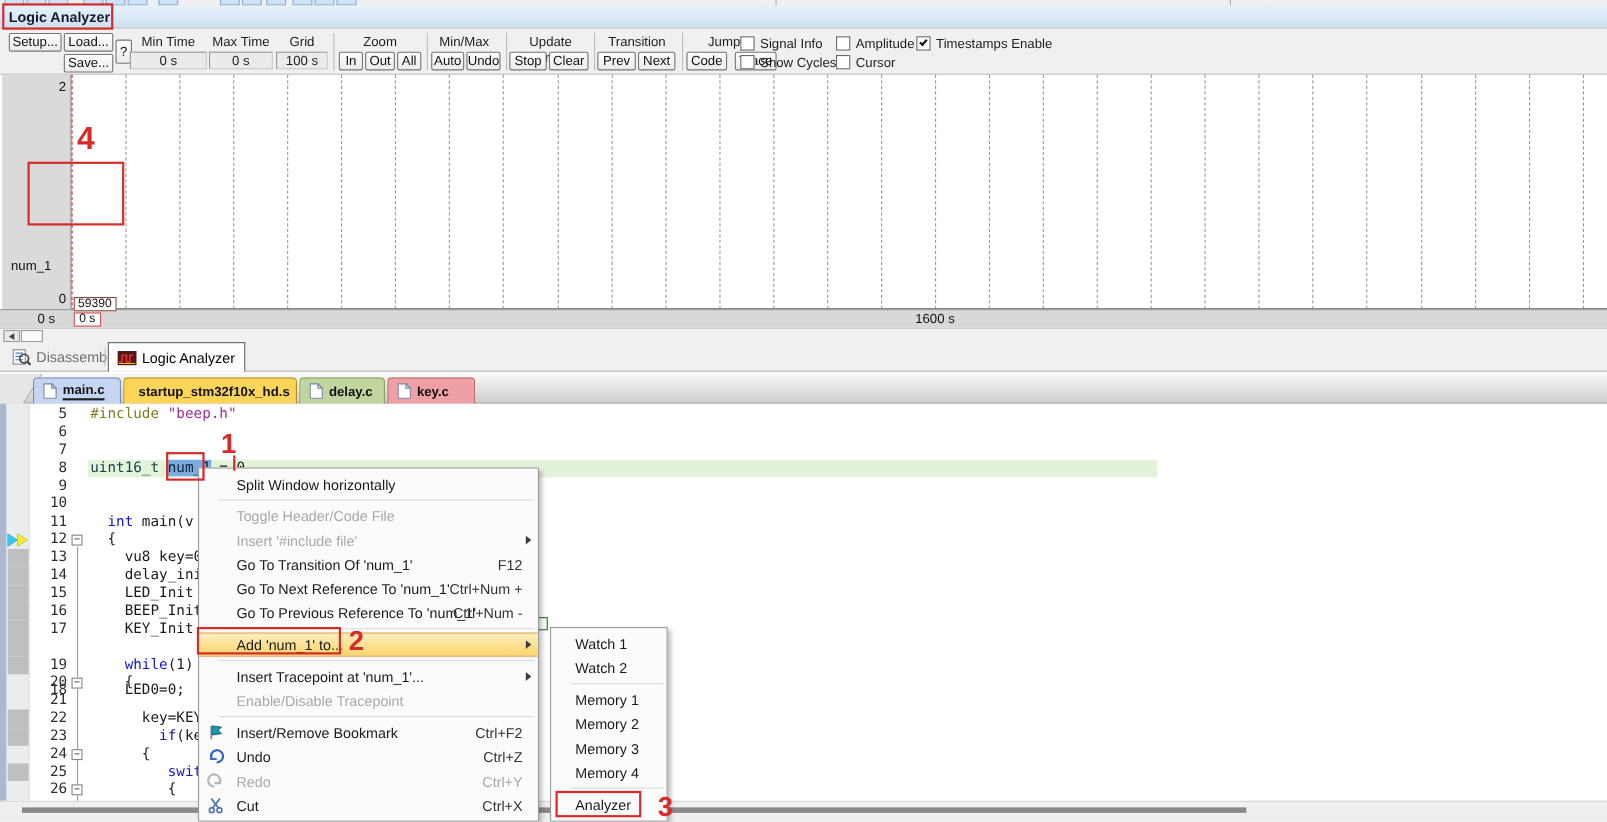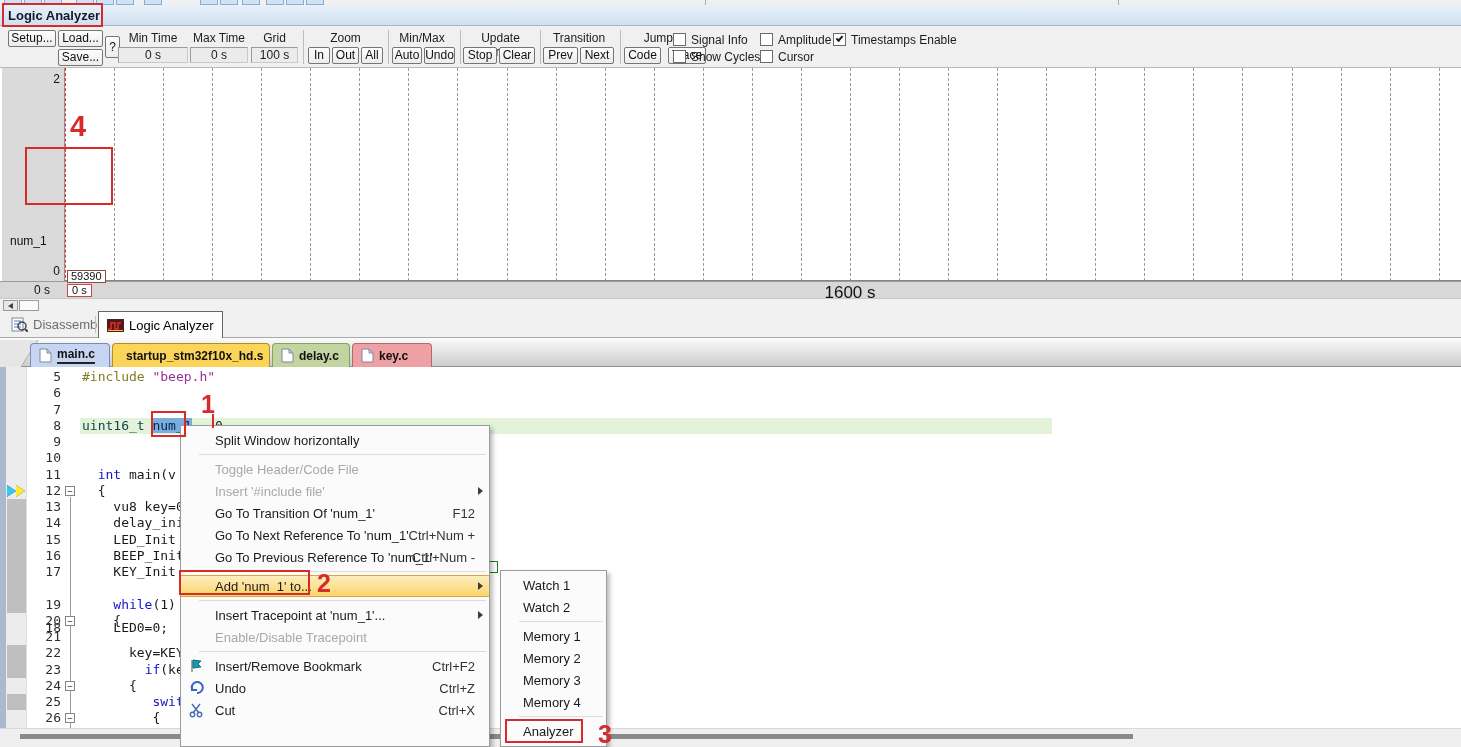--- a/index.html
+++ b/index.html
@@ -33,21 +33,21 @@
   #la-body { left:0; top:68px; width:1461px; height:213px; background:#fff; }
   #sig-panel { left:2px; top:68px; width:63px; height:213px; background:#dadada; border-right:1px solid #8f8f8f; }
   .ylab { position:absolute; width:40px; text-align:right; font-size:12px; color:#111; }
   #sig-name { position:absolute; left:8px; top:166px; font-size:12px; color:#111; }
   .gridline { position:absolute; top:68px; height:213px; width:1px; border-left:1px dashed #9a9a9a; }
   .gridtick { position:absolute; top:281px; height:5px; width:1px; background:#555; }
   #cursor-line { left:65px; top:68px; width:1px; height:230px; border-left:1px dashed #e03030; }
   #wf-bottom { left:65px; top:280px; width:1396px; height:1px; background:#858585; }
   #timeline { left:0; top:281px; width:1461px; height:17px; background:#d8d8d8; border-top:1px solid #9a9a9a; }
   #tl-zero { left:10px; top:283px; width:40px; text-align:right; font-size:12px; color:#111; }
-  #tl-1600 { left:820px; top:283px; width:60px; text-align:center; font-size:17px; color:#111; }
+  #tl-1600 { left:820px; top:283px; width:60px; text-align:center; font-size:12px; color:#111; }
   #cursor-sample { left:67px; top:270px; height:13px; padding:0 3px; background:#fff; border:1px solid #8a4a42; font-size:11px; line-height:11px; color:#111; }
   #cursor-time { left:67px; top:284px; height:13px; padding:0 4px; background:#fff; border:1px solid #cc4848; font-size:11px; line-height:11px; color:#111; }
   #la-scroll { left:0; top:298px; width:1461px; height:13px; background:#f1f1f1; border-top:1px solid #c9c9c9; }
   #la-scroll .arrowbtn { position:absolute; left:3px; top:1px; width:15px; height:11px; background:#e8e8e8; border:1px solid #9a9a9a; }
   #la-scroll .arrowbtn .tri { position:absolute; left:4px; top:2px; width:0; height:0;
     border-top:3px solid transparent; border-bottom:3px solid transparent; border-right:5px solid #444; }
   #la-scroll .thumb { position:absolute; left:19px; top:1px; width:20px; height:11px; background:#fbfbfb; border:1px solid #9a9a9a; }
 
   
   #view-tabs { left:0; top:311px; width:1461px; height:27px; background:#f0f0f0; border-bottom:1px solid #aaa; }
@@ -413,20 +413,28 @@
         <span class="sc">Ctrl+F2</span>
       </div>
       <div class="mi">
         <span class="ico"><svg width="16" height="16">
             <path d="M4 5 L4 10 L9 10" fill="none" stroke="#3566c4" stroke-width="2"></path>
             <path d="M4 9 A5.5 5.5 0 1 1 9 13" fill="none" stroke="#3566c4" stroke-width="2"></path>
           </svg></span>
         <span class="lab">Undo</span>
         <span class="sc">Ctrl+Z</span>
       </div>
+      <div class="mi dis">
+        <span class="ico"><svg width="16" height="16">
+            <path d="M12 5 L12 10 L7 10" fill="none" stroke="#b8b8b8" stroke-width="2"></path>
+            <path d="M12 9 A5.5 5.5 0 1 0 7 13" fill="none" stroke="#b8b8b8" stroke-width="2"></path>
+          </svg></span>
+        <span class="lab">Redo</span>
+        <span class="sc">Ctrl+Y</span>
+      </div>
       <div class="mi">
         <span class="ico"><svg width="16" height="16">
             <line x1="4" y1="2" x2="11" y2="11" stroke="#4a6fb5" stroke-width="1.5"></line>
             <line x1="12" y1="2" x2="5" y2="11" stroke="#4a6fb5" stroke-width="1.5"></line>
             <circle cx="4.5" cy="12.5" r="2.2" fill="none" stroke="#4a6fb5" stroke-width="1.4"></circle>
             <circle cx="11.5" cy="12.5" r="2.2" fill="none" stroke="#4a6fb5" stroke-width="1.4"></circle>
           </svg></span>
         <span class="lab">Cut</span>
         <span class="sc">Ctrl+X</span>
       </div>

